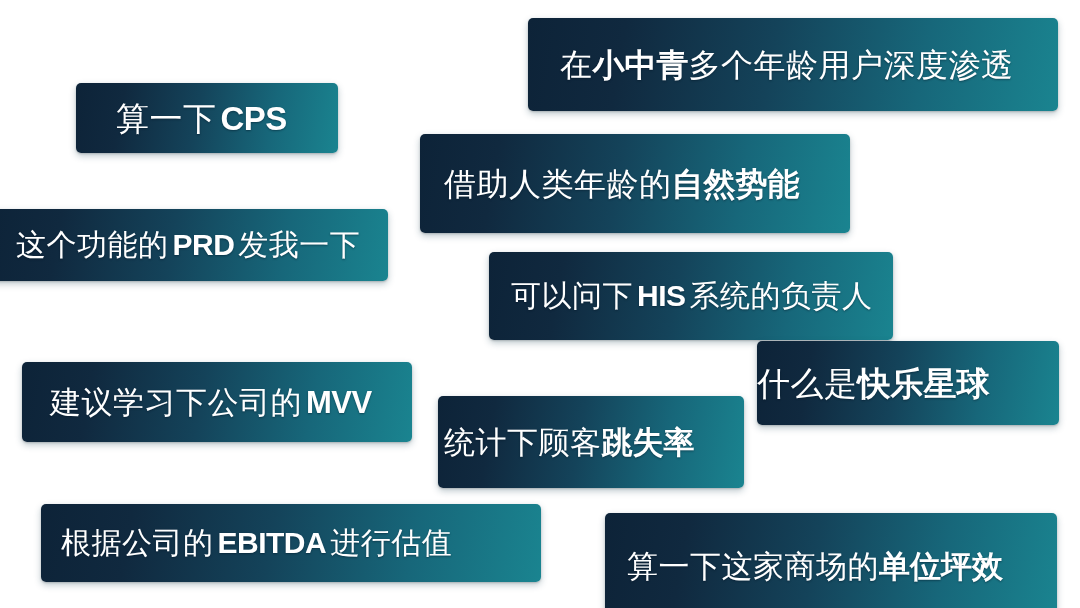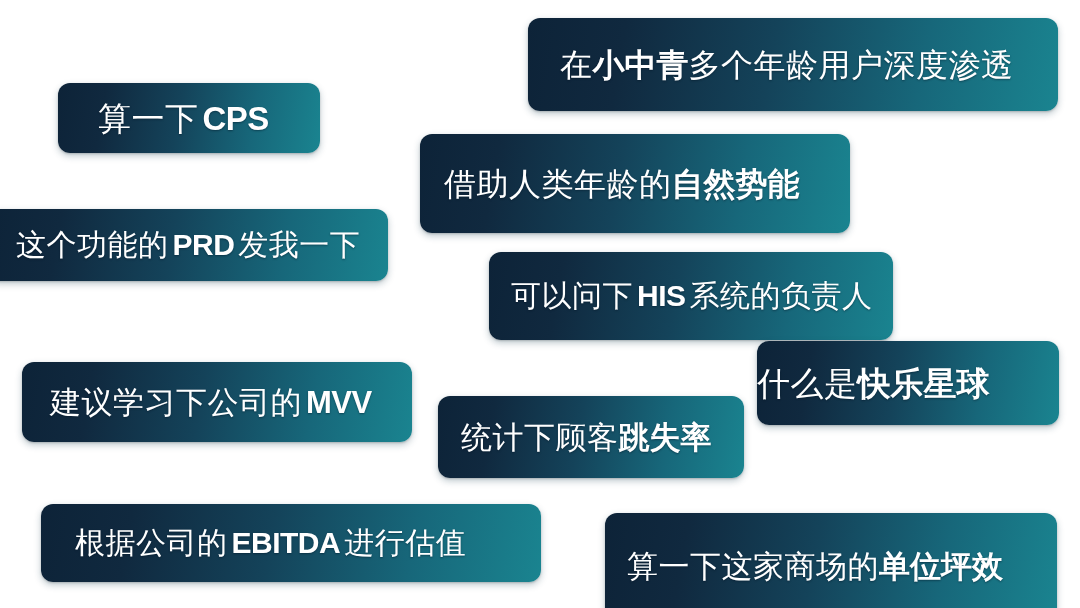--- a/index.html
+++ b/index.html
@@ -14,21 +14,21 @@
     height: 608px;
     background: #ffffff;
     overflow: hidden;
     font-family: "Liberation Sans", "DejaVu Sans", sans-serif;
   }
   .pill {
     position: absolute;
     display: flex;
     align-items: center;
     box-sizing: border-box;
-    border-radius: 12px;
+    border-radius: 5px;
     background-image: linear-gradient(100deg, #0d2338 0%, #10293f 18%, #14435a 46%, #17677a 74%, #1a8490 100%);
     box-shadow: 0 3px 7px rgba(20, 60, 80, 0.28), 0 1px 2px rgba(0,0,0,0.18);
     white-space: nowrap;
     overflow: hidden;
   }
   .pill-text {
     color: #ffffff;
     letter-spacing: 0.5px;
     text-shadow: 0 1px 2px rgba(0, 20, 35, 0.45);
     display: inline-block;
@@ -44,45 +44,45 @@
   .seg.normal {
     font-weight: 400;
   }
   .seg.latin {
     font-weight: bold;
     letter-spacing: -0.5px;
     padding: 0 4px;
   }
 
   
-  #pill-cps        { left: 58px;  top: 83px;  width: 262px; height: 70px;  padding-left: 40px; }
+  #pill-cps        { left: 76px;  top: 83px;  width: 262px; height: 70px;  padding-left: 40px; }
   #pill-cps .pill-text        { font-size: 33px; }
 
   #pill-xiaozhongqing { left: 528px; top: 18px;  width: 530px; height: 93px;  padding-left: 32px; }
   #pill-xiaozhongqing .pill-text { font-size: 32px; }
 
   #pill-ziranshineng  { left: 420px; top: 134px; width: 430px; height: 99px;  padding-left: 24px; }
   #pill-ziranshineng .pill-text  { font-size: 32px; }
 
   #pill-prd        { left: -12px; top: 209px; width: 400px; height: 72px;  padding-left: 28px; }
   #pill-prd .pill-text        { font-size: 30px; }
 
   #pill-his        { left: 489px; top: 252px; width: 404px; height: 88px;  padding-left: 22px; }
   #pill-his .pill-text        { font-size: 30px; }
 
   #pill-kuailexingqiu { left: 757px; top: 341px; width: 302px; height: 84px;  }
   #pill-kuailexingqiu .pill-text { font-size: 33px; }
 
   #pill-mvv        { left: 22px;  top: 362px; width: 390px; height: 80px;  padding-left: 28px; }
   #pill-mvv .pill-text        { font-size: 31px; }
 
-  #pill-tiaoshilv  { left: 438px; top: 396px; width: 306px; height: 82px;  padding-left: 23px; }
+  #pill-tiaoshilv  { left: 438px; top: 396px; width: 306px; height: 92px;  padding-left: 6px; }
   #pill-tiaoshilv .pill-text  { font-size: 31px; }
 
-  #pill-ebitda     { left: 41px;  top: 504px; width: 500px; height: 78px;  padding-left: 34px; }
+  #pill-ebitda     { left: 41px;  top: 504px; width: 500px; height: 78px;  padding-left: 20px; }
   #pill-ebitda .pill-text     { font-size: 30px; }
 
   #pill-danweipingxiao { left: 605px; top: 513px; width: 452px; height: 106px;  padding-left: 22px; }
   #pill-danweipingxiao .pill-text { font-size: 31px; }
 </style>
 </head>
 <body>
 
 <div id="canvas">
 

